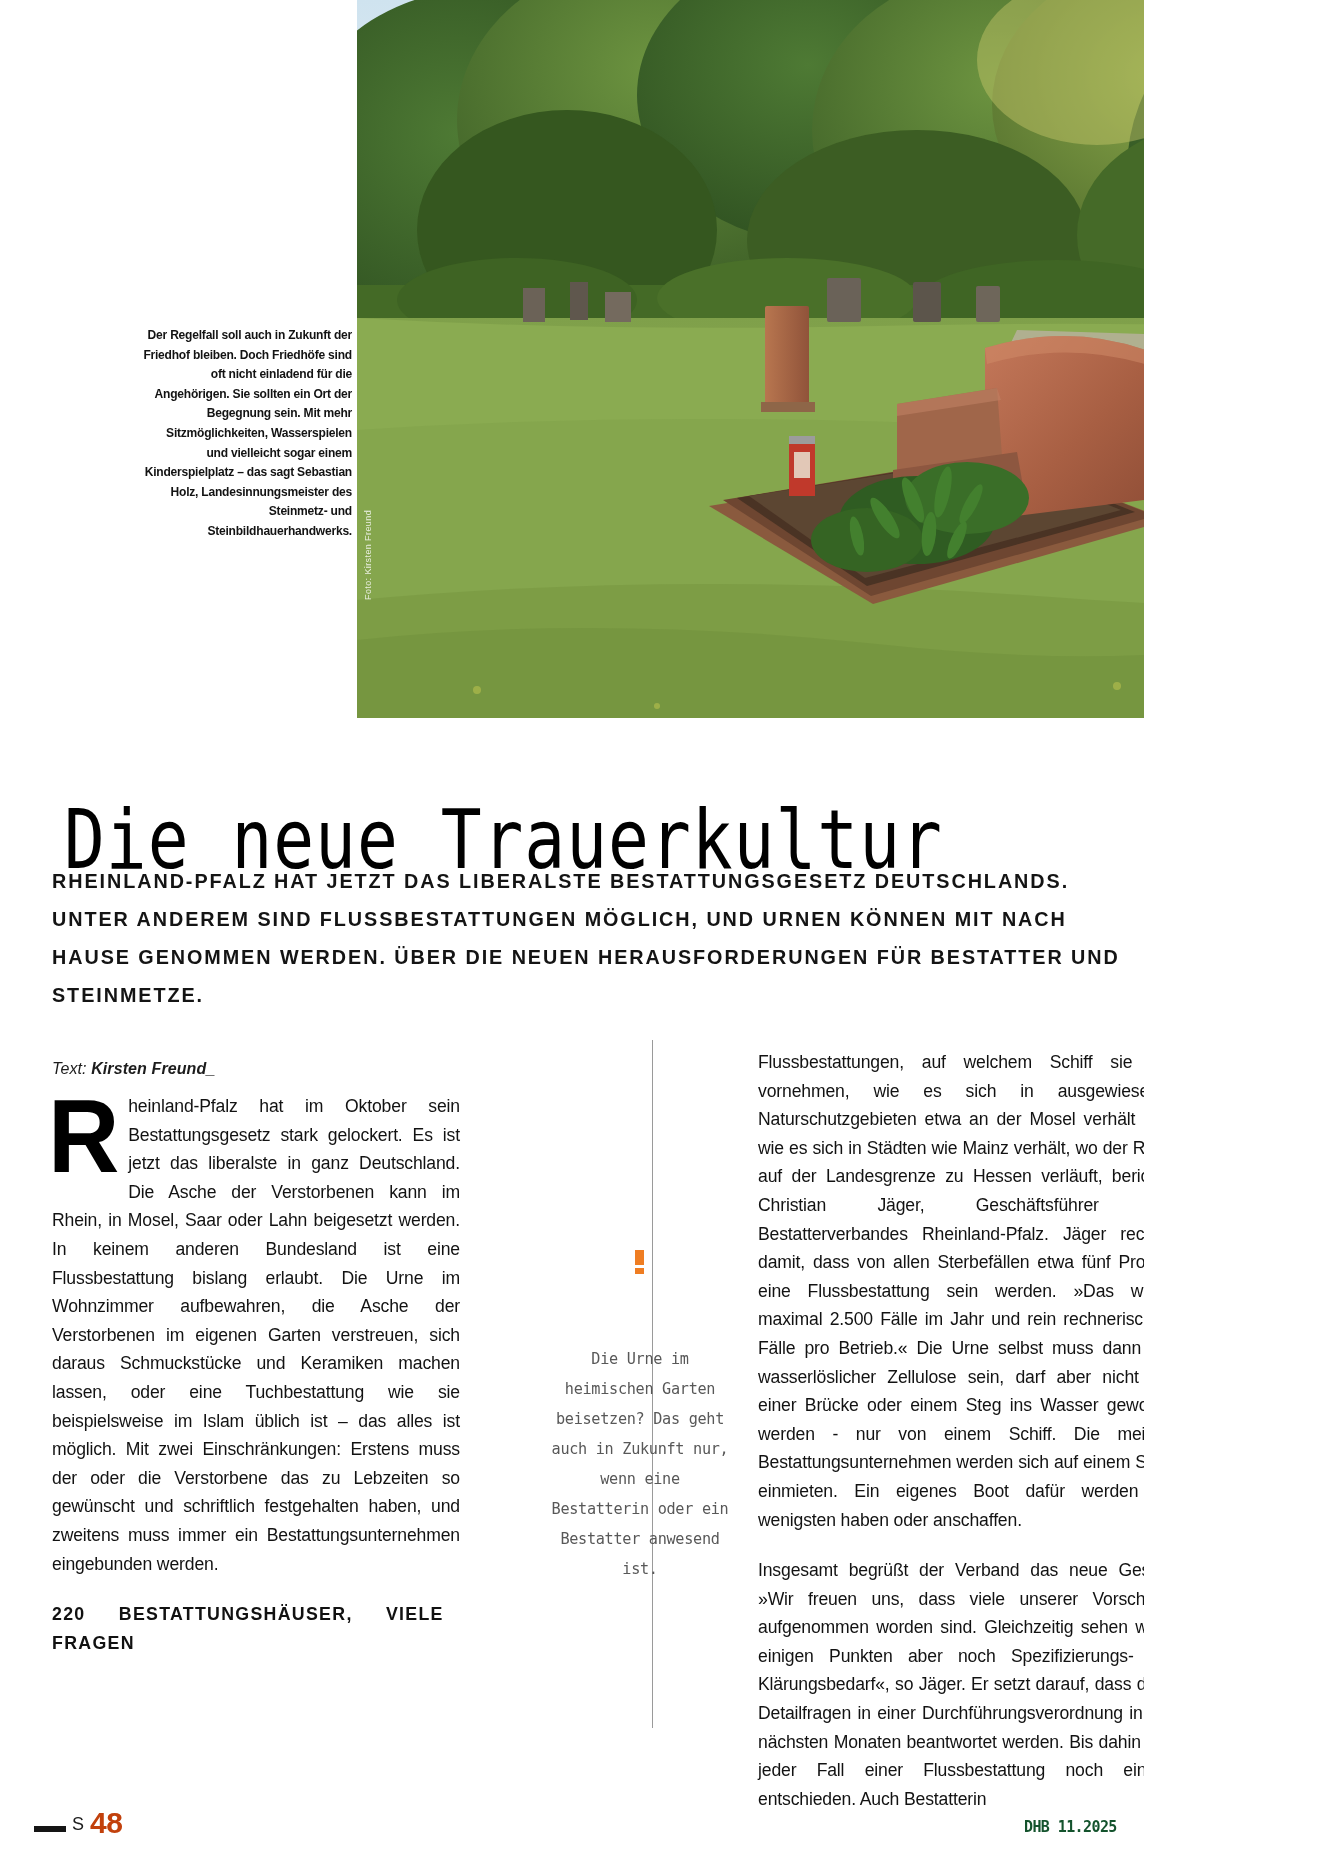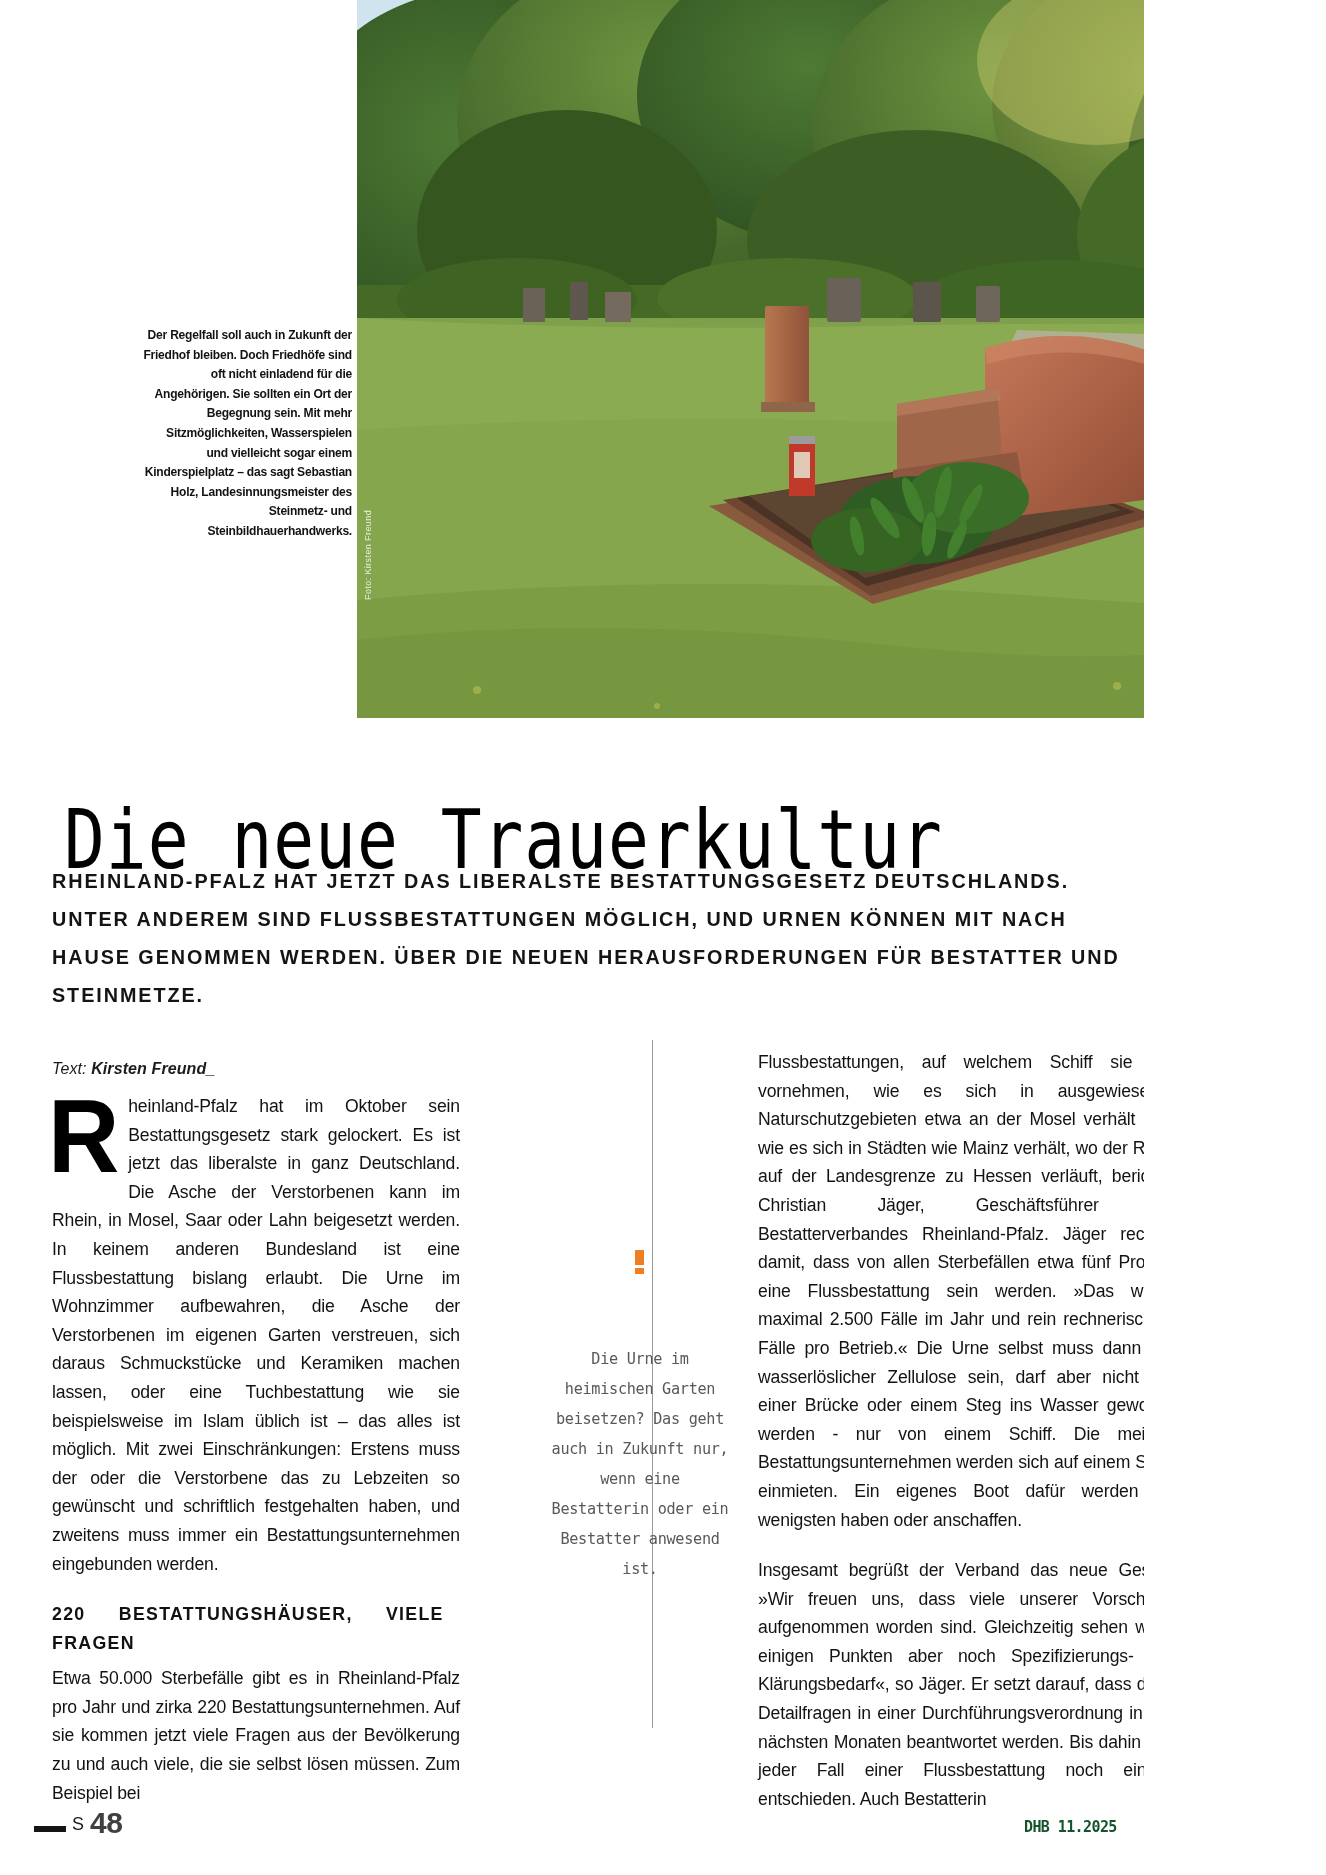--- a/index.html
+++ b/index.html
@@ -207,21 +207,21 @@
     color: #1a1a1a;
     letter-spacing: 0.5px;
   }
   .footer-pageno {
     position: absolute;
     left: 90px;
     top: 1806px;
     font-family: "Liberation Sans", sans-serif;
     font-weight: bold;
     font-size: 30px;
-    color: #404040;
+    color: #c2410c;
     letter-spacing: -0.5px;
   }
   .footer-issue {
     position: absolute;
     left: 1024px;
     top: 1818px;
     font-family: "DejaVu Sans Mono", monospace;
     font-weight: bold;
     font-size: 15px;
     color: #14532d;
@@ -377,21 +377,20 @@
   <div class="kicker">RHEINLAND-PFALZ HAT JETZT DAS LIBERALSTE BESTATTUNGSGESETZ DEUTSCHLANDS. UNTER ANDEREM SIND FLUSSBESTATTUNGEN MÖGLICH, UND URNEN KÖNNEN MIT NACH HAUSE GENOMMEN WERDEN. ÜBER DIE NEUEN HERAUSFORDERUNGEN FÜR BESTATTER UND STEINMETZE.</div>
 
   <div class="byline">
     <span>Text:</span>
     <span class="byline-name">Kirsten Freund_</span>
   </div>
 
   <div class="col col-left">
     <p class="dropcap-para"><span class="dropcap">R</span><span>heinland-Pfalz hat im Oktober sein Bestattungsgesetz stark gelockert. Es ist jetzt das liberalste in ganz Deutschland. Die Asche der Verstorbenen kann im Rhein, in Mosel, Saar oder Lahn beigesetzt werden. In keinem anderen Bundesland ist eine Flussbestattung bislang erlaubt. Die Urne im Wohnzimmer aufbewahren, die Asche der Verstorbenen im eigenen Garten verstreuen, sich daraus Schmuckstücke und Keramiken machen lassen, oder eine Tuchbestattung wie sie beispielsweise im Islam üblich ist – das alles ist möglich. Mit zwei Einschränkungen: Erstens muss der oder die Verstorbene das zu Lebzeiten so gewünscht und schriftlich festgehalten haben, und zweitens muss immer ein Bestattungsunternehmen eingebunden werden.</span></p>
     <h2 class="subhead">220 BESTATTUNGSHÄUSER, VIELE FRAGEN</h2>
-    <p>Etwa 50.000 Sterbefälle gibt es in Rheinland-Pfalz pro Jahr und zirka 220 Bestattungsunternehmen. Auf sie kommen jetzt viele Fragen aus der Bevölkerung zu und auch viele, die sie selbst lösen müssen. Zum Beispiel bei</p>
   </div>
 
   <div class="mid-rule"></div>
 
   <div class="pull-bang">
     <div class="bar"></div>
     <div class="dot"></div>
   </div>
   <div class="pullquote">Die Urne im heimischen Garten beisetzen? Das geht auch in Zukunft nur, wenn eine Bestatterin oder ein Bestatter anwesend ist.</div>
 

